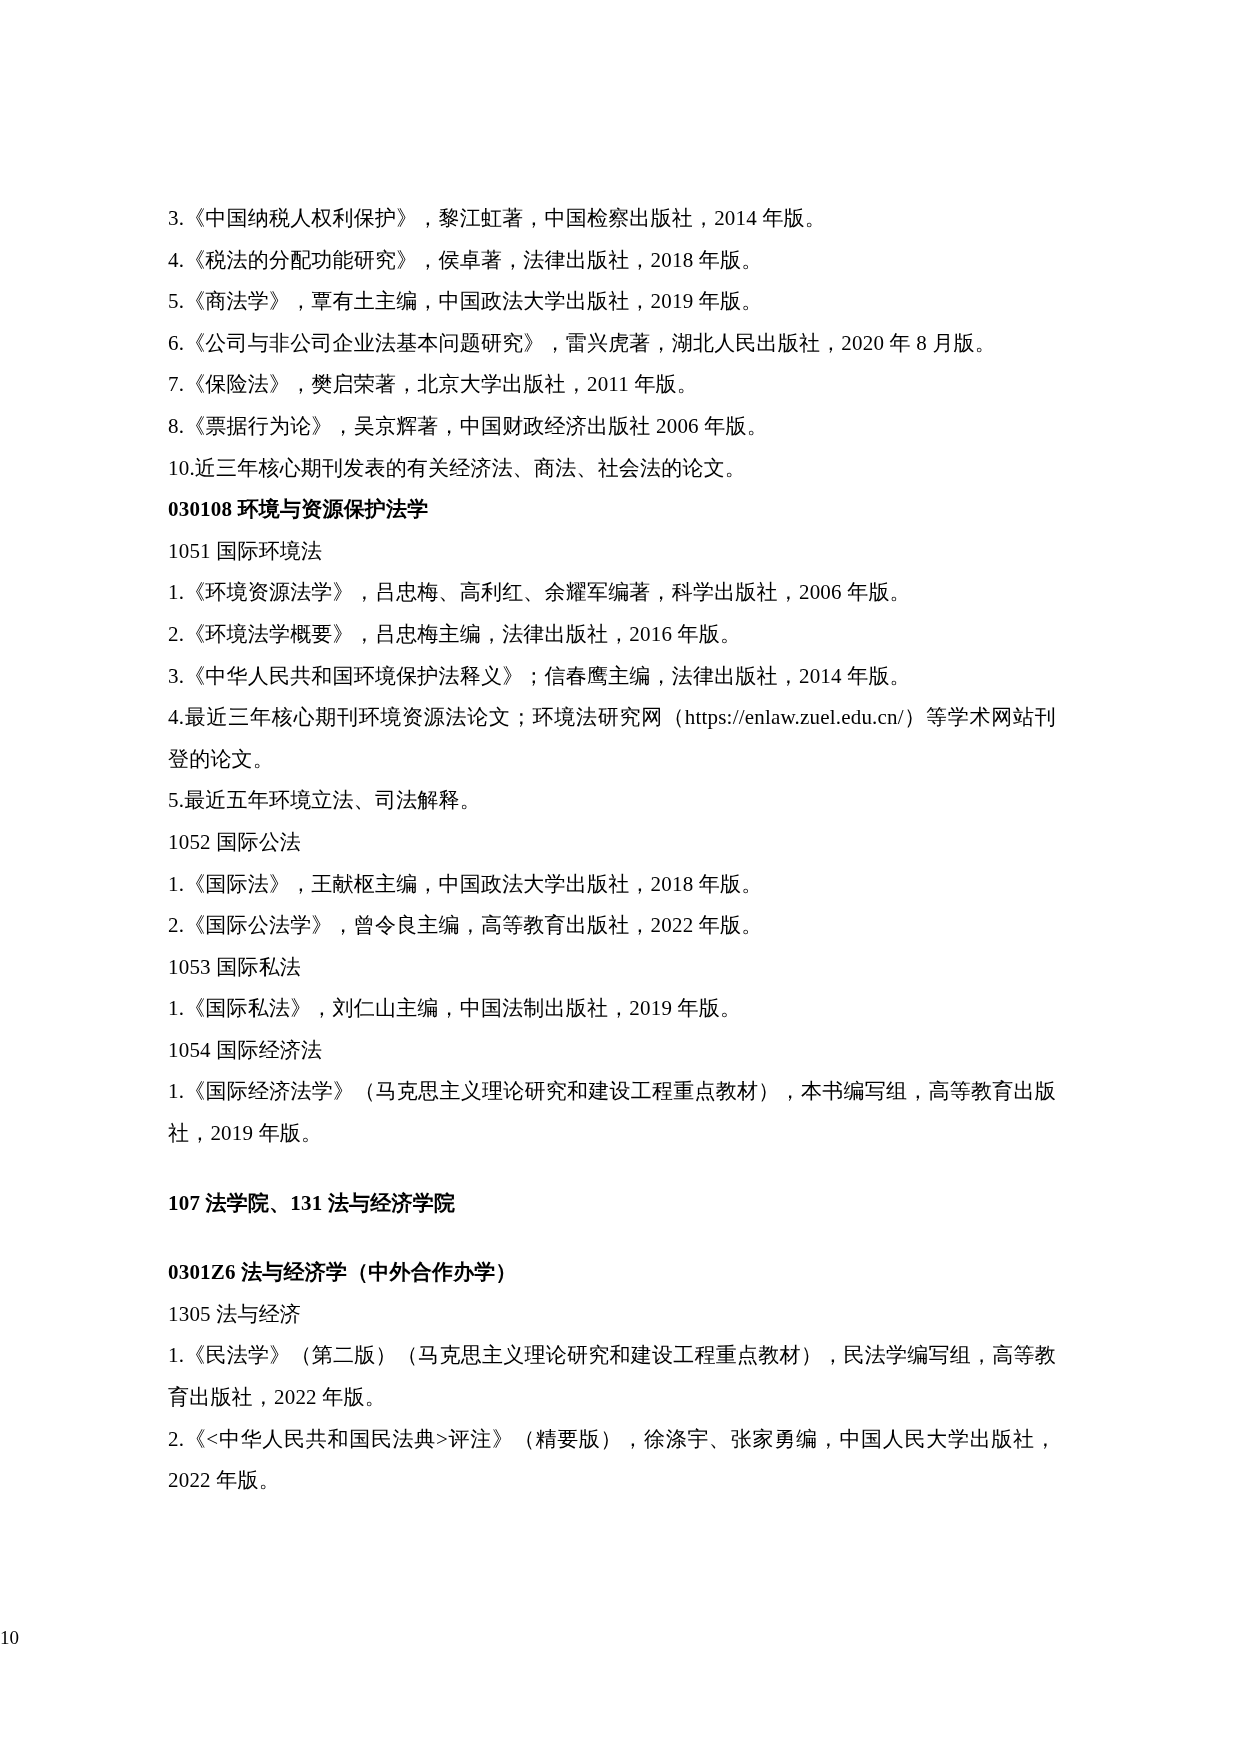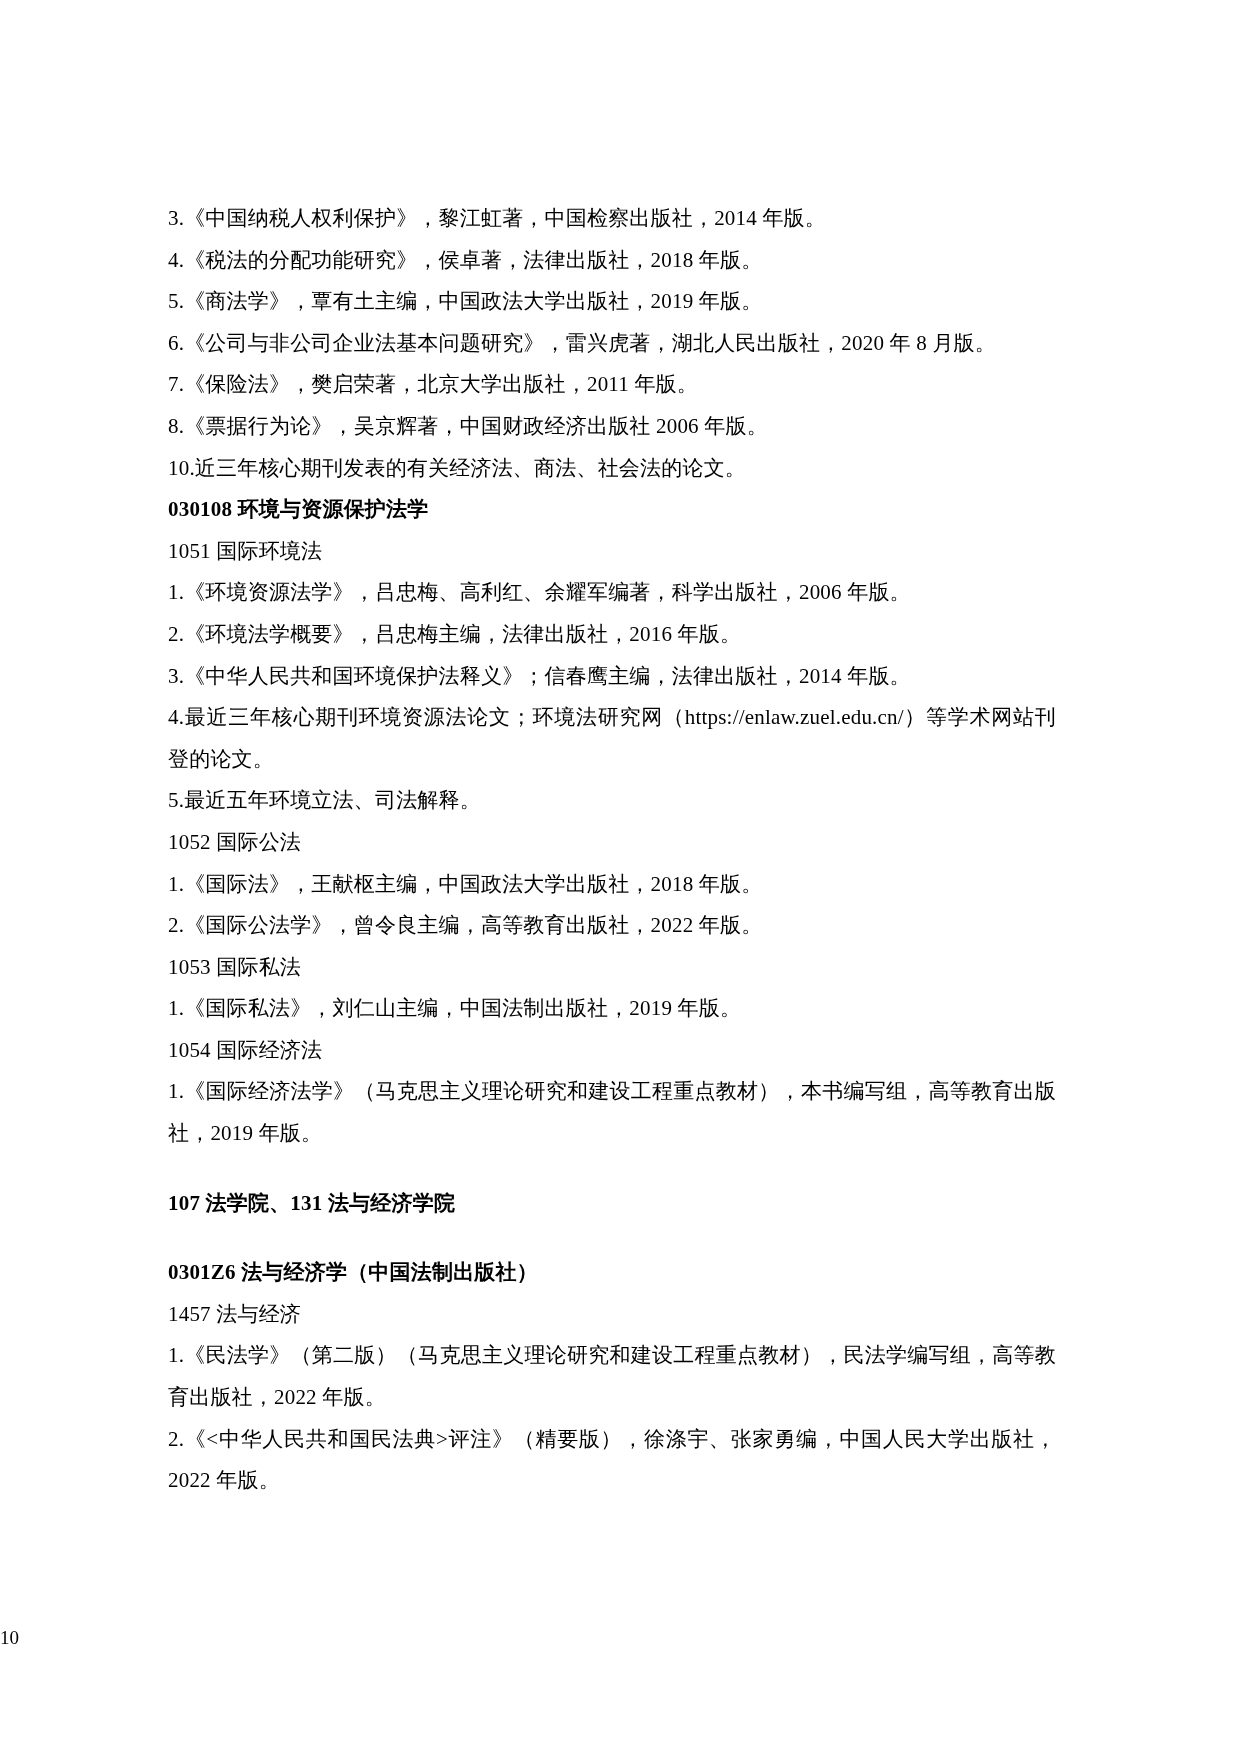--- a/index.html
+++ b/index.html
@@ -68,19 +68,19 @@
       <p class="line">4.最近三年核心期刊环境资源法论文；环境法研究网（https://enlaw.zuel.edu.cn/）等学术网站刊登的论文。</p>
       <p class="line">5.最近五年环境立法、司法解释。</p>
       <p class="line">1052 国际公法</p>
       <p class="line">1.《国际法》，王献枢主编，中国政法大学出版社，2018 年版。</p>
       <p class="line">2.《国际公法学》，曾令良主编，高等教育出版社，2022 年版。</p>
       <p class="line">1053 国际私法</p>
       <p class="line">1.《国际私法》，刘仁山主编，中国法制出版社，2019 年版。</p>
       <p class="line">1054 国际经济法</p>
       <p class="line">1.《国际经济法学》（马克思主义理论研究和建设工程重点教材），本书编写组，高等教育出版社，2019 年版。</p>
       <p class="line bold spaced">107 法学院、131 法与经济学院</p>
-      <p class="line bold">0301Z6 法与经济学（中国法制出版社）</p>
-      <p class="line">1457 法与经济</p>
+      <p class="line bold">0301Z6 法与经济学（中外合作办学）</p>
+      <p class="line">1305 法与经济</p>
       <p class="line">1.《民法学》（第二版）（马克思主义理论研究和建设工程重点教材），民法学编写组，高等教育出版社，2022 年版。</p>
       <p class="line">2.《&lt;中华人民共和国民法典&gt;评注》（精要版），徐涤宇、张家勇编，中国人民大学出版社，2022 年版。</p>
     </div>
   <div class="footer">10</div>
 </div>
 
 </body></html>

